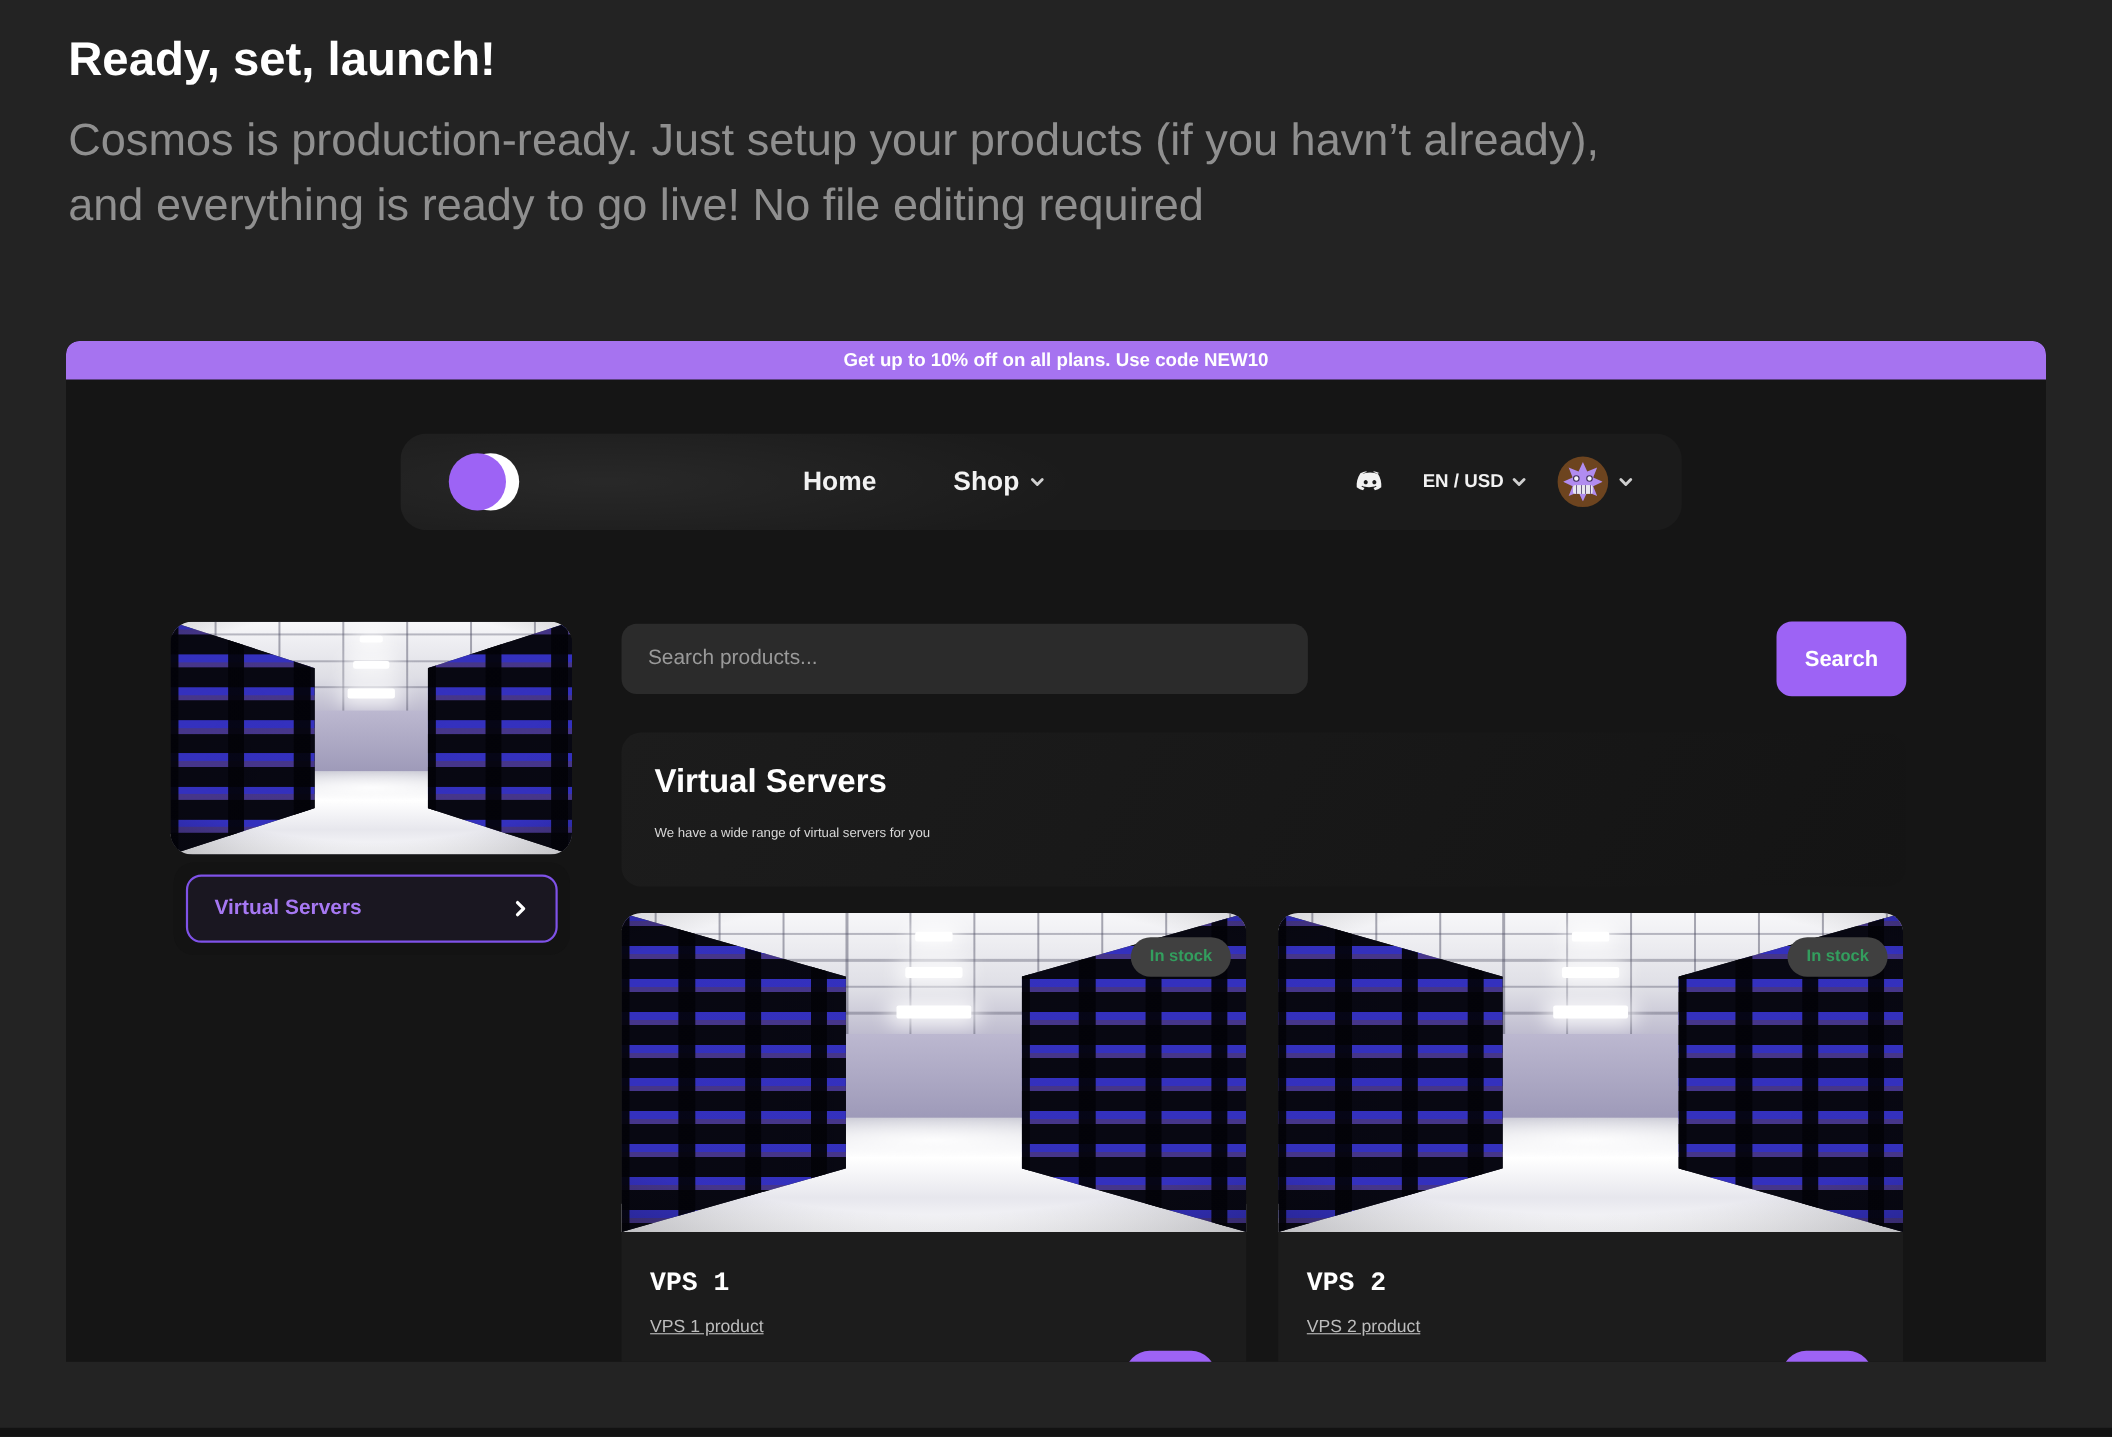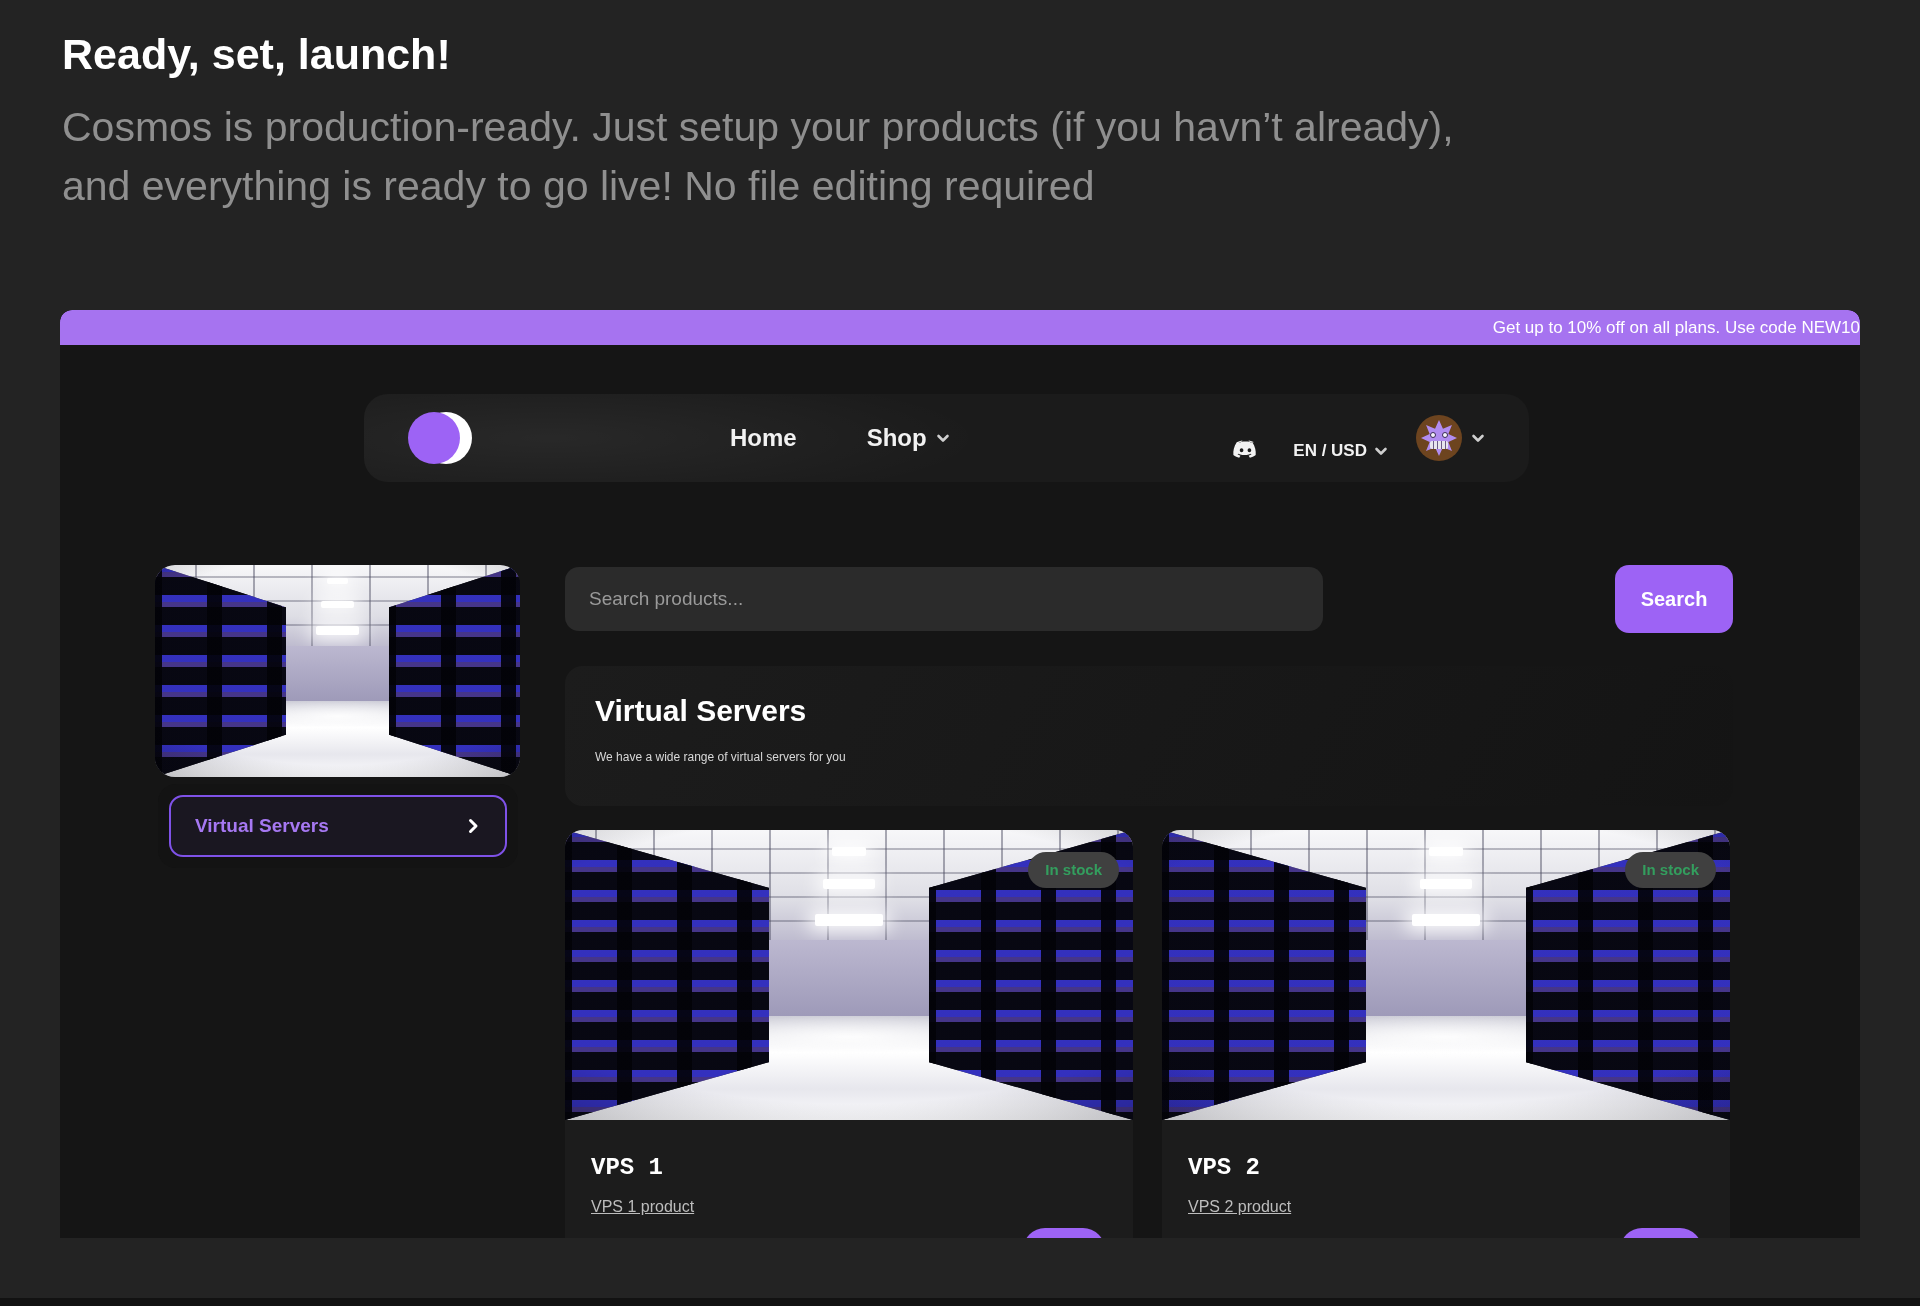--- a/index.html
+++ b/index.html
@@ -22,38 +22,38 @@
   }
 
   
   .shot {
     position:absolute; left:60px; top:310px; width:1800px; height:928px;
     background:#151515; border-radius:12px 12px 0 0; overflow:hidden;
   }
   .promo-banner {
     position:absolute; left:0; top:0; width:100%; height:35px;
     background:#a673f0; border-radius:12px 12px 0 0;
-    color:#ffffff; font-size:17px; font-weight:400;
-    text-align:right; line-height:35px;
+    color:#ffffff; font-size:17px; font-weight:700;
+    text-align:center; line-height:35px;
   }
 
   
   .navbar {
     position:absolute; left:304px; top:84px; width:1165px; height:88px;
     border-radius:24px;
     background:radial-gradient(620px 100px at 16% 50%, rgba(255,255,255,0.06), transparent 70%), #1b1b1b;
     display:flex; align-items:center; padding:0 44px;
   }
   .logo-mark { position:relative; width:66px; height:52px; cursor:pointer; flex:none; }
   .logo-mark .white-c { position:absolute; right:2px; top:0; width:52px; height:52px; border-radius:50%; background:#ffffff; }
   .logo-mark .purple-c { position:absolute; left:0; top:0; width:52px; height:52px; border-radius:50%; background:#9d63f5; }
   .nav-link { color:#f2f2f2; font-size:24px; font-weight:700; cursor:pointer; }
   .nav-link.home { margin-left:256px; }
   .nav-link.shop { margin-left:70px; display:flex; align-items:center; gap:9px; }
-  .nav-right { margin-left:auto; display:flex; align-items:flex-end; }
+  .nav-right { margin-left:auto; display:flex; align-items:center; }
   .chev { width:14px; height:14px; flex:none; }
   .chev polyline { fill:none; stroke:#cfcfcf; stroke-width:2.6; stroke-linecap:round; stroke-linejoin:round; }
   .discord { width:27px; height:21px; fill:#f2f2f2; cursor:pointer; }
   .locale { display:flex; align-items:center; gap:7px; margin-left:34px; cursor:pointer;
             color:#f2f2f2; font-size:17px; font-weight:600; }
   .avatar-wrap { display:flex; align-items:center; gap:9px; margin-left:28px; cursor:pointer; }
   .avatar { position:relative; width:46px; height:46px; border-radius:50%; background:#6d441f; overflow:hidden; flex:none; }
   .avatar .star {
     position:absolute; left:5px; top:5px; width:36px; height:36px; background:#b18cf0;
     clip-path:polygon(50% 0%, 61% 24%, 86% 14%, 76% 39%, 100% 50%, 76% 61%, 86% 86%, 61% 76%, 50% 100%, 39% 76%, 14% 86%, 24% 61%, 0% 50%, 24% 39%, 14% 14%, 39% 24%);
@@ -69,21 +69,21 @@
   .category-card { position:absolute; left:98px; top:474px; width:360px; height:84px;
                    border-radius:18px; background:#131313; padding:11px; }
   .category-btn { width:100%; height:100%; border-radius:14px; border:2px solid #7f52e8;
                   background:rgba(127,82,232,0.07);
                   display:flex; align-items:center; padding:0 24px; cursor:pointer; }
   .category-btn .label { color:#a678f2; font-size:19px; font-weight:700; }
   .chev-right { margin-left:auto; width:16px; height:16px; }
   .chev-right polyline { fill:none; stroke:#ffffff; stroke-width:3; stroke-linecap:round; stroke-linejoin:round; }
 
   
-  .search-input { position:absolute; left:505px; top:257px; width:758px; height:64px;
+  .search-input { position:absolute; left:505px; top:257px; width:624px; height:64px;
                   background:#2b2b2b; border:none; outline:none; border-radius:14px;
                   padding:0 24px; color:#e8e8e8; font-size:19px; font-family:inherit; }
   .search-input::placeholder { color:#9a9a9a; }
   .sort-select { position:absolute; left:1286px; top:257px; width:255px; height:64px;
                  background:#1e1e1e; border-radius:14px; display:flex; align-items:center;
                  padding:0 22px; color:#ffffff; font-size:19px; cursor:pointer; }
   .sort-select .chev { margin-left:auto; }
   .search-btn { position:absolute; left:1555px; top:255px; width:118px; height:68px;
                 background:#9d63f5; border:none; border-radius:14px; cursor:pointer;
                 color:#ffffff; font-size:20px; font-weight:700; font-family:inherit; }

